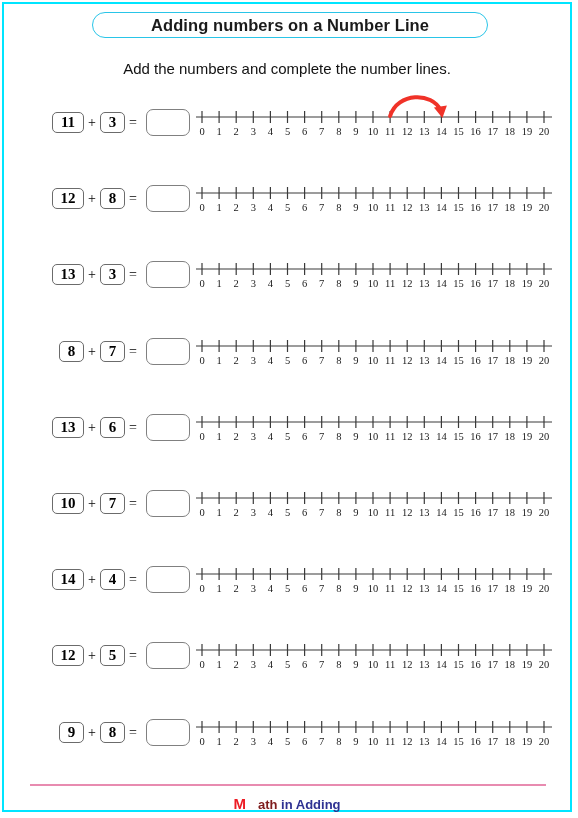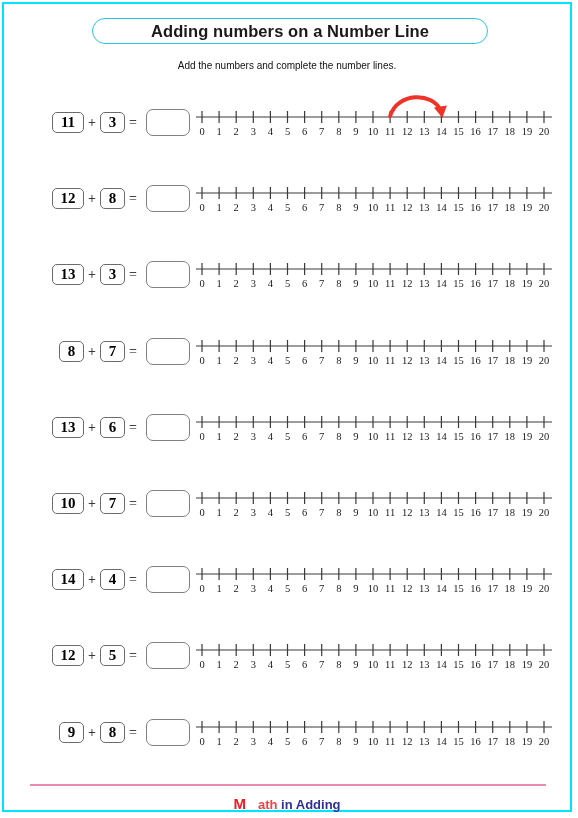--- a/index.html
+++ b/index.html
@@ -29,36 +29,35 @@
     left: 88px;
     top: 8px;
     width: 396px;
     height: 26px;
     border: 1.5px solid #29C5E8;
     border-radius: 14px;
     box-sizing: border-box;
     display: flex;
     align-items: center;
     justify-content: center;
-    margin-top: 6px;
   }
   .title-text {
     font-size: 16.5px;
     font-weight: bold;
     color: #1a1a1a;
     letter-spacing: 0.1px;
     white-space: nowrap;
   }
   .subtitle {
     position: absolute;
     left: 0;
     top: 56px;
     width: 566px;
     text-align: center;
-    font-size: 10px;
+    font-size: 15px;
     color: #111111;
   }
   
   .row {
     position: absolute;
     left: 0;
     width: 566px;
     height: 60px;
   }
   .operand {
@@ -122,21 +121,21 @@
     position: absolute;
     left: 0;
     top: 791px;
     width: 566px;
     text-align: center;
     font-size: 13px;
     font-weight: bold;
     white-space: nowrap;
   }
   .logo-m { color: #ED1C24; font-size: 15px; }
-  .logo-ath { color: #ef4444; margin-left: 12px; }
+  .logo-ath { color: #7f1d1d; margin-left: 12px; }
   .logo-rest { color: #2E3192; }
 </style>
 </head>
 <body>
 
 <div class="page">
 
   <div class="title-pill">
     <span class="title-text">Adding numbers on a Number Line</span>
   </div>

